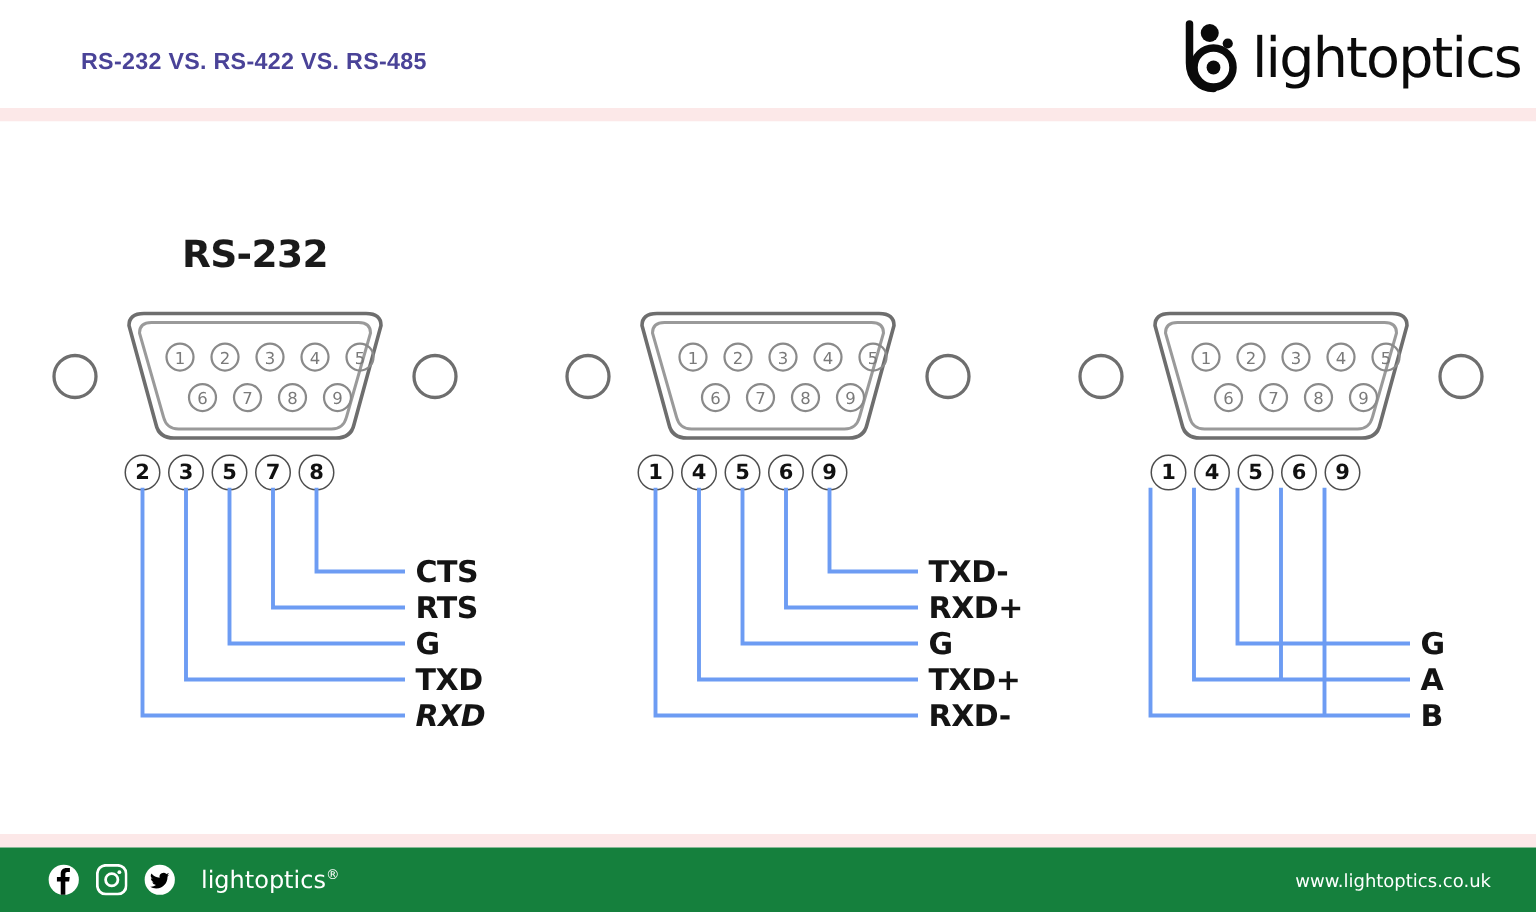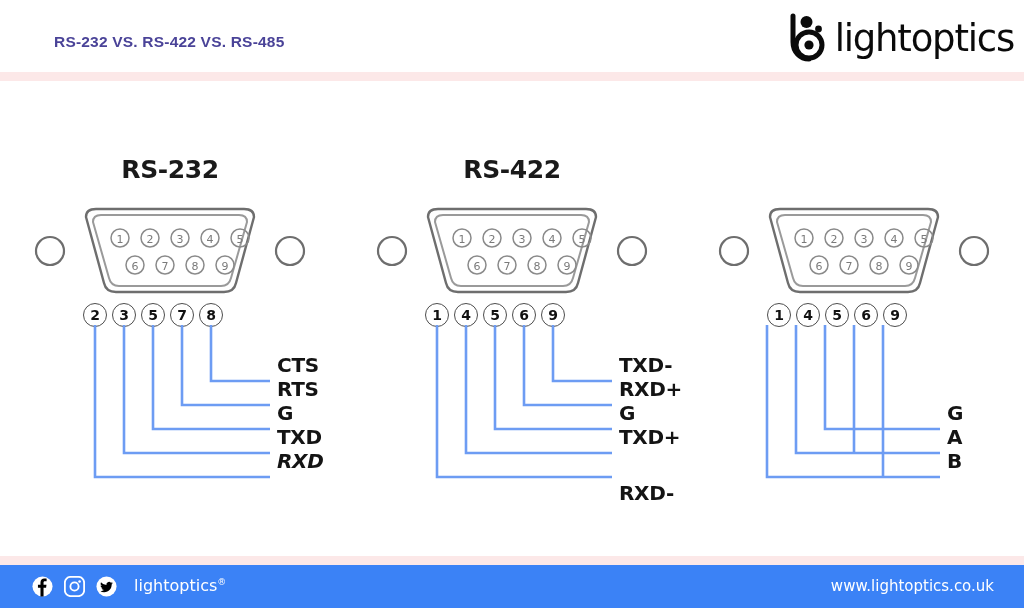--- a/index.html
+++ b/index.html
@@ -63,52 +63,52 @@
     font-family: "DejaVu Sans", sans-serif;
     font-size: 14px; font-weight: bold; color: #111;
     display: flex; align-items: center; justify-content: center;
     line-height: 1;
   }
 
   
   .leaders { position: absolute; top: 244px; left: 0; width: 340px; height: 160px; }
 
   
-  .labels { position: absolute; left: 0; top: 228px; width: 340px; height: 160px; padding-left: 48px; }
+  .labels { position: absolute; left: 0; top: 244px; width: 340px; height: 160px; padding-left: 48px; }
   .pin-label {
     position: absolute;
     font-family: "DejaVu Sans", sans-serif;
     font-size: 20px; font-weight: bold; color: #141414;
     letter-spacing: -.3px; white-space: nowrap; line-height: 1;
   }
 
   
   .footer-rule {
     position: absolute; left: 0; top: 556px; width: 1024px; height: 9px;
     background: #fce8e8;
   }
   .footer {
     position: absolute; left: 0; top: 565px; width: 1024px; height: 43px;
-    background: #3b82f6;
+    background: #15803d;
   }
   .footer-left {
     position: absolute; left: 32px; top: 0; height: 43px;
     display: flex; align-items: center; gap: 11px;
   }
   .soc { width: 21px; height: 21px; display: block; }
   .footer-brand {
     font-family: "DejaVu Sans", sans-serif;
     font-size: 16px; color: #ffffff; margin-left: 6px; line-height: 1;
   }
   .footer-brand sup { font-size: 9px; vertical-align: super; }
   .footer-url {
     position: absolute; right: 30px; top: 0; height: 43px;
     display: flex; align-items: center;
     font-family: "DejaVu Sans", sans-serif;
-    font-size: 15px; color: #ffffff; line-height: 1;
+    font-size: 12px; color: #ffffff; line-height: 1;
   }
 </style>
 </head>
 <body>
 
 <div class="page">
 
   <div class="header">
     <div class="header-title">RS-232 VS. RS-422 VS. RS-485</div>
 
@@ -187,21 +187,20 @@
       <div class="labels">
         <div class="pin-label" style="left:277px; top:46px;">CTS</div>
         <div class="pin-label" style="left:277px; top:70px;">RTS</div>
         <div class="pin-label" style="left:277px; top:94px;">G</div>
         <div class="pin-label" style="left:277px; top:118px;">TXD</div>
         <div class="pin-label" style="left:277px; top:142px;font-style:italic;">RXD</div>
       </div>
     </div>
 
     <div class="panel" style="left:342px;">
-      <div class="panel-title">RS-422</div>
 
       <div class="conn">
         <svg viewBox="0 0 340 96" width="340" height="96">
           <circle cx="50" cy="48" r="14" fill="#fff" stroke="#6e6e6e" stroke-width="2.2"></circle>
           <circle cx="290" cy="48" r="14" fill="#fff" stroke="#6e6e6e" stroke-width="2.2"></circle>
           <path d="M86 14 Q86 6 96 6 L244 6 Q254 6 254 14 L236 80 Q234 89 224 89 L116 89 Q106 89 104 80 Z" fill="#fff" stroke="#6e6e6e" stroke-width="2.4" stroke-linejoin="round"></path>
           <path d="M93 19 Q93 12 101 12 L239 12 Q247 12 247 19 L231 75 Q229 83 221 83 L119 83 Q111 83 109 75 Z" fill="#fff" stroke="#9a9a9a" stroke-width="2" stroke-linejoin="round"></path>
           <g fill="none" stroke="#8a8a8a" stroke-width="1.5">
             <circle cx="120" cy="35" r="9"></circle>
               <circle cx="150" cy="35" r="9"></circle>
@@ -243,21 +242,21 @@
           <path d="M124 0 V128 H270"></path>
           <path d="M95 0  V152 H270"></path>
         </g>
       </svg>
 
       <div class="labels">
         <div class="pin-label" style="left:277px; top:46px;">TXD-</div>
         <div class="pin-label" style="left:277px; top:70px;">RXD+</div>
         <div class="pin-label" style="left:277px; top:94px;">G</div>
         <div class="pin-label" style="left:277px; top:118px;">TXD+</div>
-        <div class="pin-label" style="left:277px; top:142px;margin-top:32px;">RXD-</div>
+        <div class="pin-label" style="left:277px; top:142px;">RXD-</div>
       </div>
     </div>
 
     <div class="panel" style="left:684px;">
 
       <div class="conn">
         <svg viewBox="0 0 340 96" width="340" height="96">
           <circle cx="50" cy="48" r="14" fill="#fff" stroke="#6e6e6e" stroke-width="2.2"></circle>
           <circle cx="290" cy="48" r="14" fill="#fff" stroke="#6e6e6e" stroke-width="2.2"></circle>
           <path d="M86 14 Q86 6 96 6 L244 6 Q254 6 254 14 L236 80 Q234 89 224 89 L116 89 Q106 89 104 80 Z" fill="#fff" stroke="#6e6e6e" stroke-width="2.4" stroke-linejoin="round"></path>

